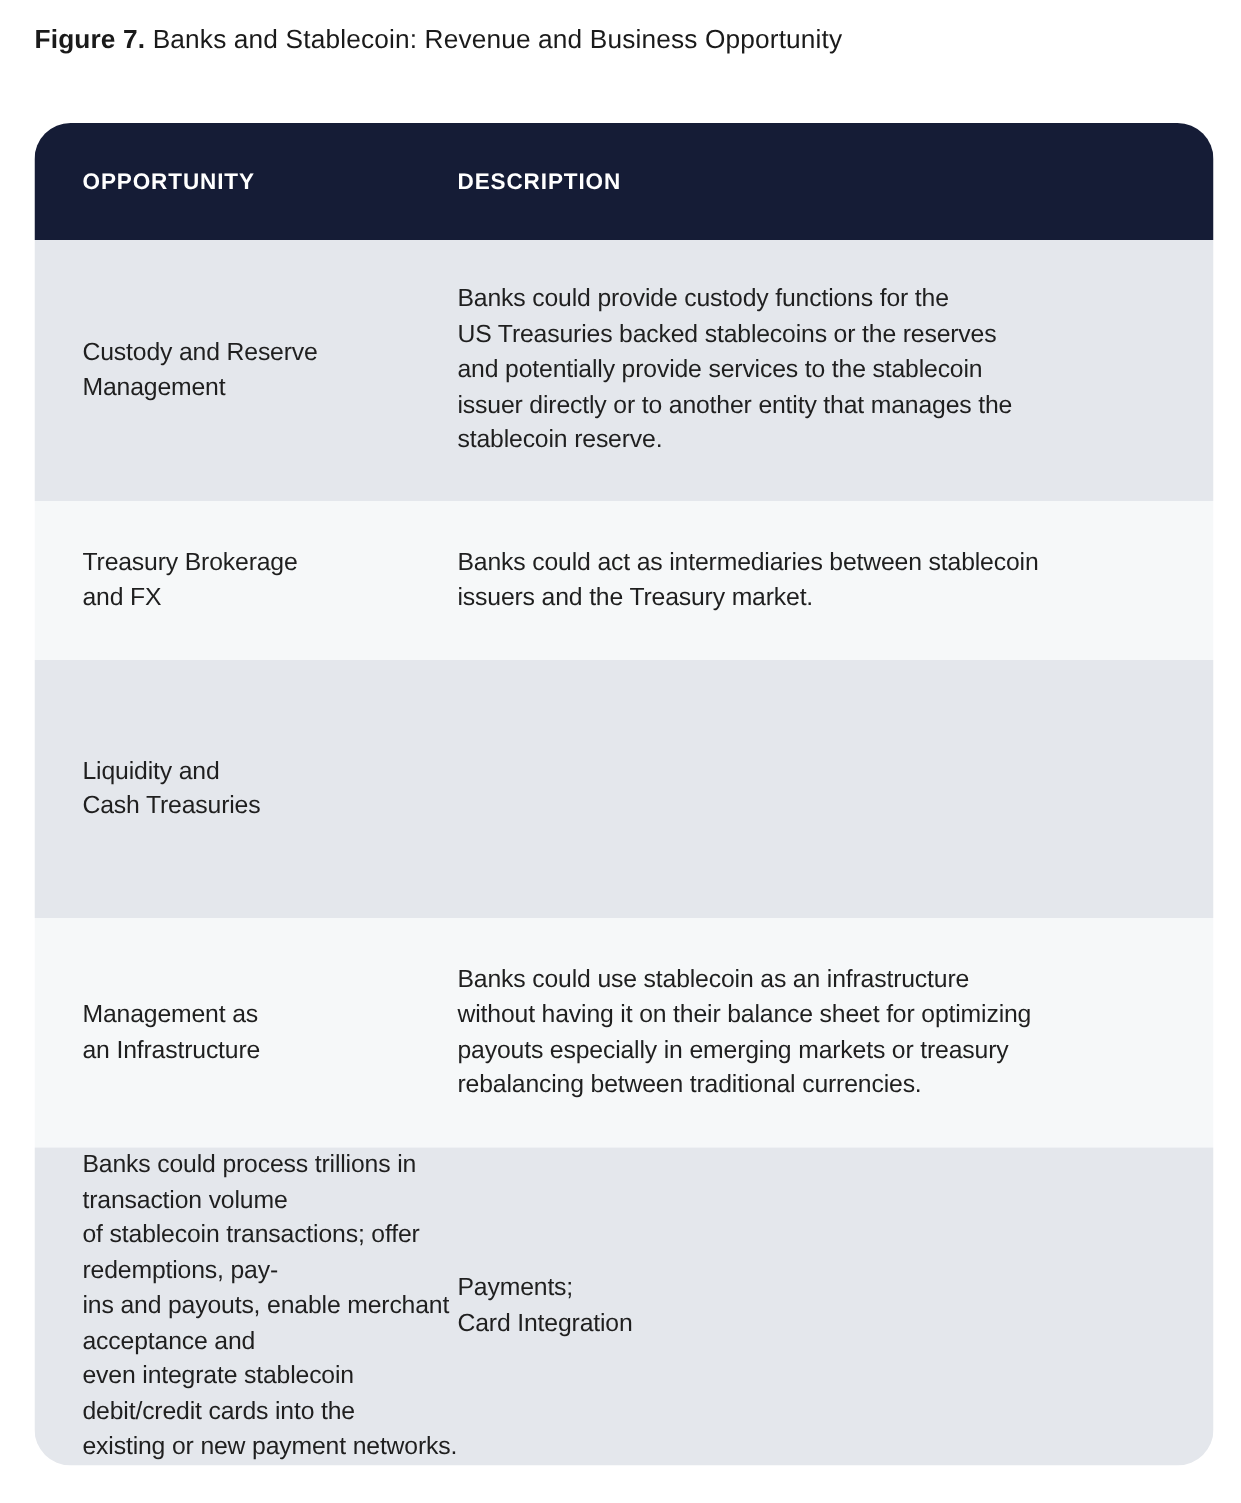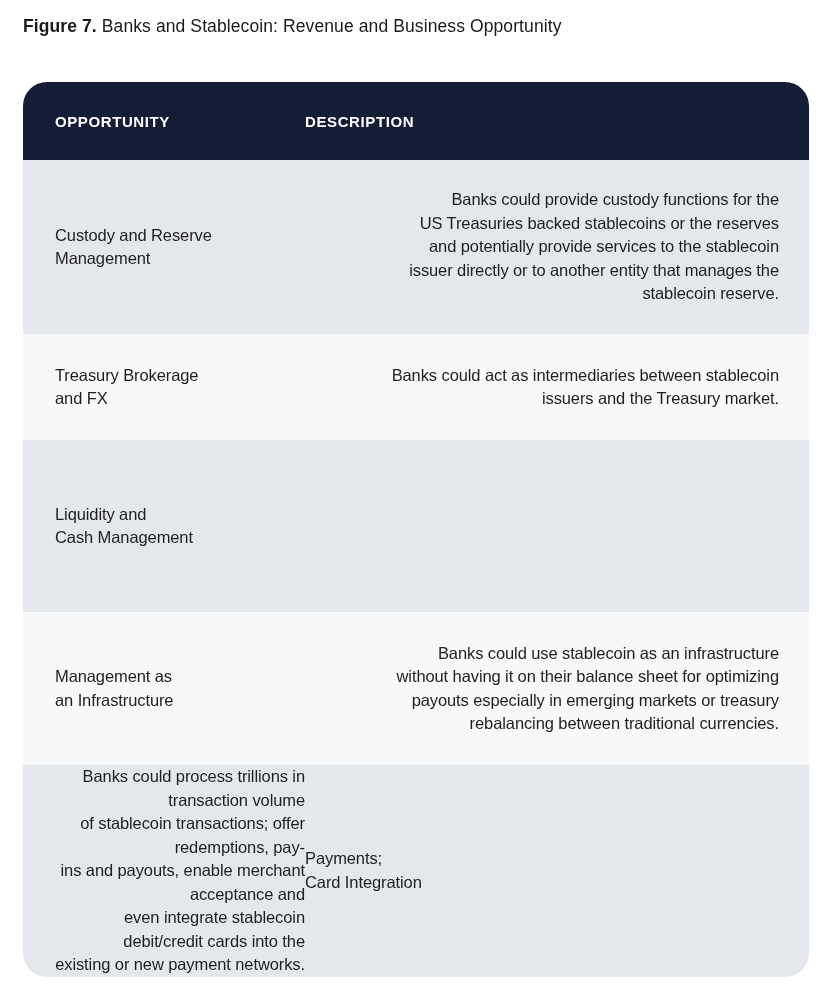--- a/index.html
+++ b/index.html
@@ -56,21 +56,21 @@
   .row-3 { min-height: 153px; }
   .row-4 { min-height: 167px; }
 
   .td {
     font-size: 16.5px;
     line-height: 23.5px;
     white-space: pre-line;
     letter-spacing: -0.1px;
   }
   .td-opp { padding-right: 16px; }
-  .td-desc { max-width: 480px; text-align: right; }
+  .td-desc { max-width: 480px; }
 
   
   .source {
     margin-top: 28px;
     font-family: "Liberation Serif", serif;
     font-style: italic;
     font-size: 19px;
     letter-spacing: 0.6px;
     color: #2b2b2b;
   }
@@ -103,21 +103,21 @@
 
     <div class="trow row-1 row-b">
       <div class="td td-opp">Treasury Brokerage
 and FX</div>
       <div class="td td-desc">Banks could act as intermediaries between stablecoin
 issuers and the Treasury market.</div>
     </div>
 
     <div class="trow row-2 row-a">
       <div class="td td-opp">Liquidity and
-Cash Management</div>
+Cash Treasuries</div>
     </div>
 
     <div class="trow row-3 row-b">
       <div class="td td-opp">Management as
 an Infrastructure</div>
       <div class="td td-desc">Banks could use stablecoin as an infrastructure
 without having it on their balance sheet for optimizing
 payouts especially in emerging markets or treasury
 rebalancing between traditional currencies.</div>
     </div>

